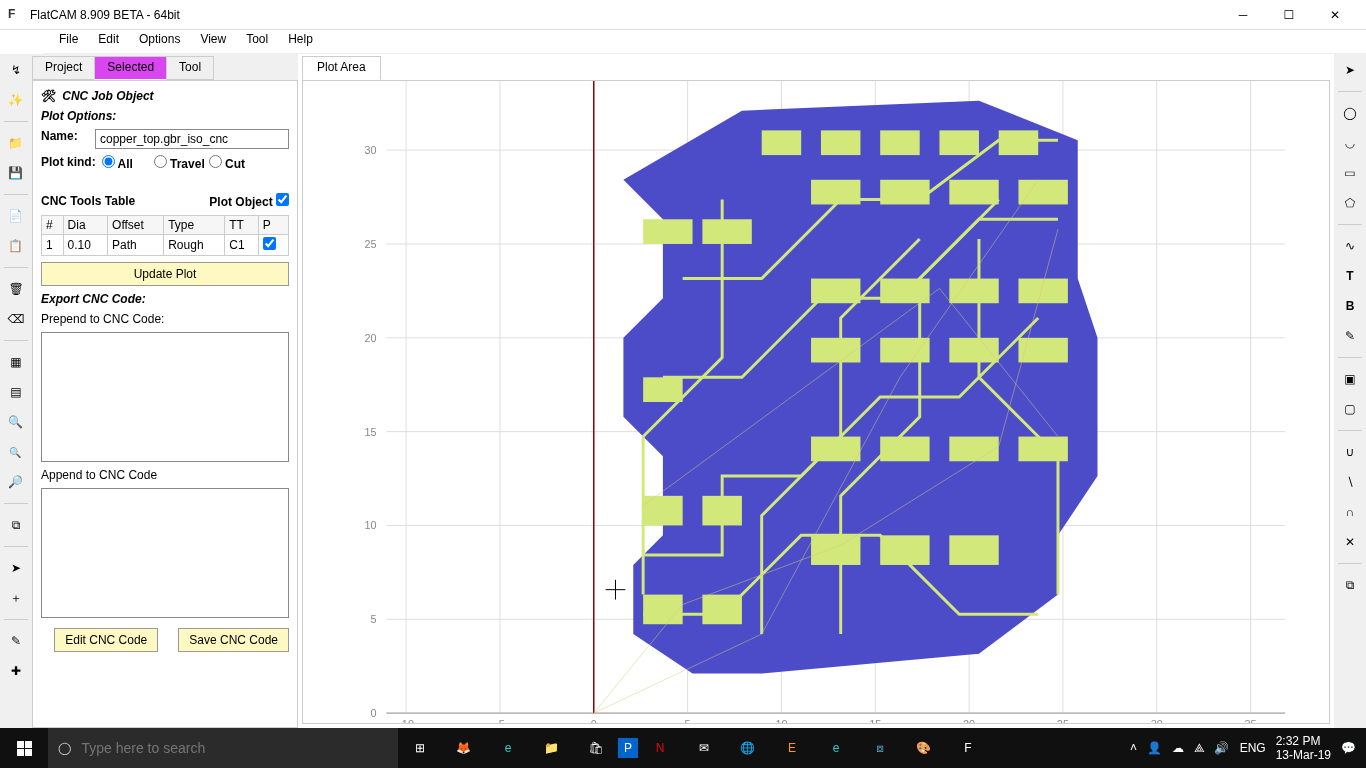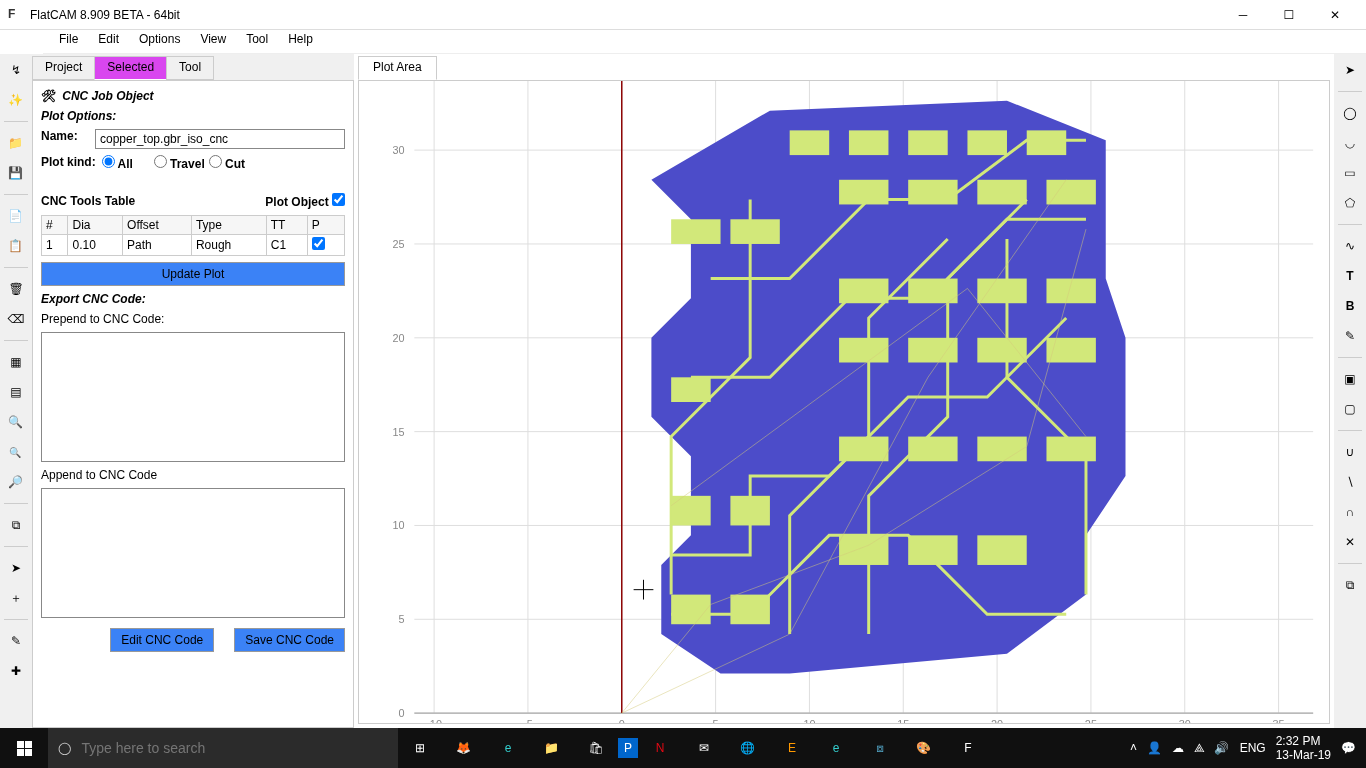--- a/index.html
+++ b/index.html
@@ -14,37 +14,37 @@
 
 .menubar { height:24px; display:flex; padding:0 6px; border-bottom:1px solid #eee;margin-left:43px;}
 .menubar .menu { padding:2px 10px; cursor:default; }
 
 
 .workspace { display:flex; height: calc(768px - 30px - 24px - 40px); }
 .left-toolbar, .right-toolbar { width:32px; background:#f0f0f0; display:flex; flex-direction:column; align-items:center; padding-top:4px; gap:6px;}
 .left-toolbar .tbtn, .right-toolbar .tbtn { width:24px; height:24px; display:flex; align-items:center; justify-content:center; border:1px solid transparent; }
 .left-toolbar .sep, .right-toolbar .sep { height:1px; width:24px; background:#ccc; margin:3px 0;}
 
-.sidepanel { width:322px; background:#f0f0f0; display:flex; flex-direction:column; }
+.sidepanel { width:266px; background:#f0f0f0; display:flex; flex-direction:column; }
 .tabstrip { display:flex; height:24px; background:#f0f0f0; margin-top:2px;}
 .tabstrip .tab { padding:3px 12px; border:1px solid #ccc; background:#f0f0f0; margin-right:-1px; cursor:default;}
 .tabstrip .tab.active { background:#d946ef; border-bottom-color:#fff;}
 .panel-body { flex:1; background:#fff; border:1px solid #ccc; padding:8px 8px 8px 8px; display:flex; flex-direction:column; gap:6px; overflow:auto;}
 .section-title { display:flex; align-items:center; font-weight:bold; font-size:16px; gap:6px;}
 .it { font-style:italic;}
 .bold { font-weight:bold;}
 .row { display:flex; gap:6px;}
 .row label { min-width:48px; font-weight:bold;}
 input[type=text].field { flex:1; border:1px solid #888; padding:2px 4px; background:#fff;}
 .radio-group { display:flex; align-items:center; gap:4px;}
 .tools-header { display:flex; justify-content:space-between; align-items:center; font-weight:bold;}
 table.tools { width:100%; border-collapse:collapse; border:1px solid #ccc;}
 table.tools th, table.tools td { border:1px solid #ccc; padding:2px 4px; text-align:left;}
 table.tools th { background:#f6f6f6; font-weight:normal;}
-.btn { border:1px solid #999; background:#3b82f6; padding:4px 10px; cursor:default;}
+.btn { border:1px solid #999; background:#fef9c3; padding:4px 10px; cursor:default;}
 .wide { width:100%; text-align:center;}
 textarea.codebox { width:100%; height:130px; resize:none; border:1px solid #888; background:#fff;}
 .export-footer { display:flex; justify-content:flex-end; gap:20px; margin-top:4px;}
 
 .plot-column { flex:1; display:flex; flex-direction:column;}
 .plot-tabstrip { display:flex; height:24px; margin-top:2px; margin-left:4px;}
 .plot-tabstrip .tab { padding:3px 14px; border:1px solid #ccc; background:#fff; border-bottom-color:#fff;}
 .plot-area { flex:1; position:relative; border:1px solid #ccc; margin:0 4px 4px 4px; background:#fff; overflow:hidden;}
 .plot-area svg { width:100%; height:100%;}
 .grid line { stroke:#ddd; stroke-width:1;}

